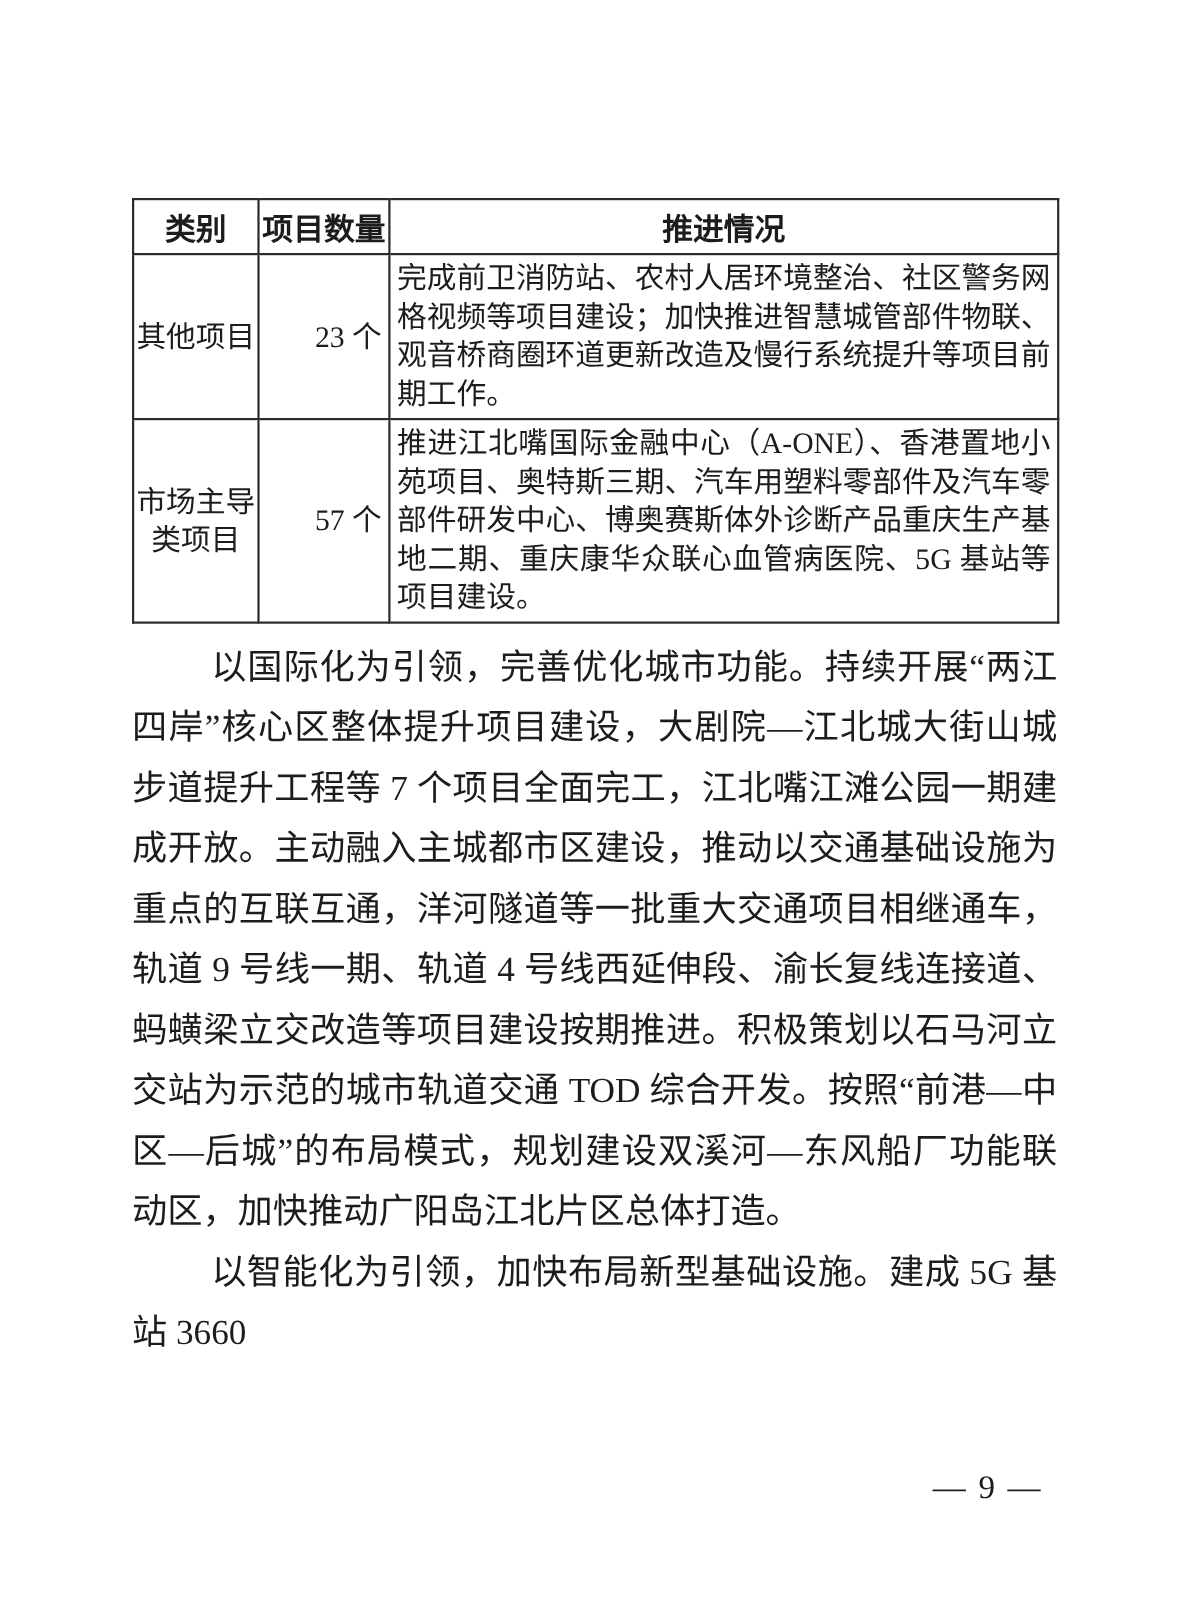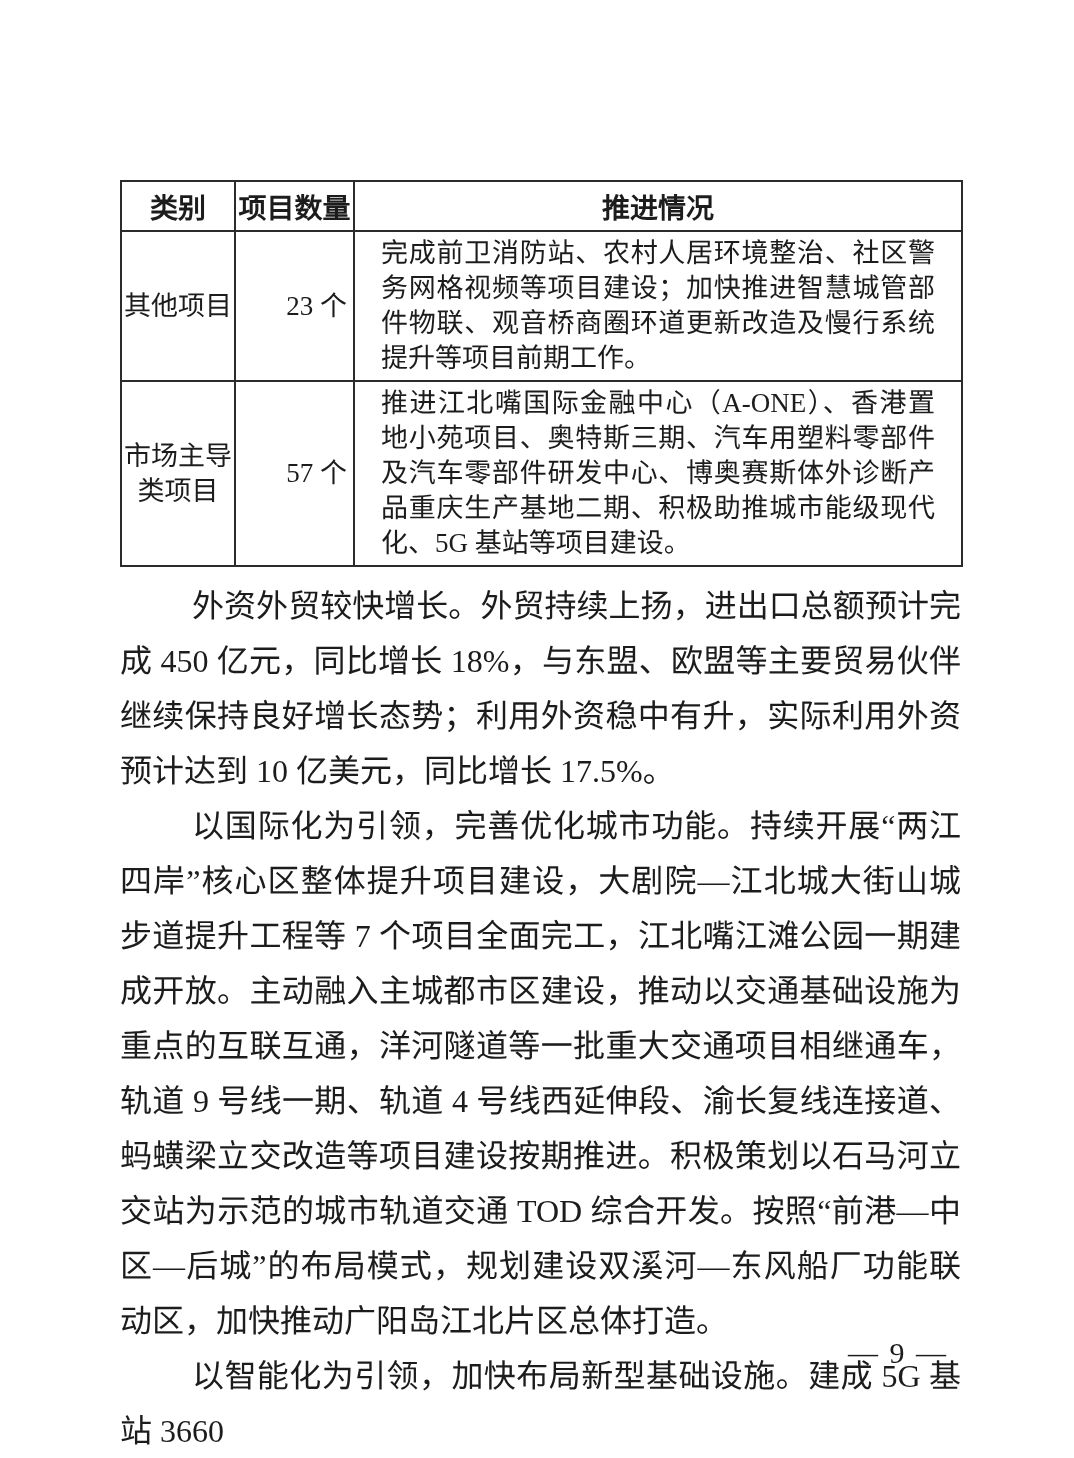--- a/index.html
+++ b/index.html
@@ -52,21 +52,21 @@
   td.cell-category {
     text-align: center;
     padding: 14px 2px;
   }
   td.cell-count {
     text-align: right;
   }
   td.cell-progress {
     text-align: justify;
     text-justify: inter-ideograph;
-    padding: 4px 26px;
+    padding: 4px 6px;
   }
   .body-text {
     margin-top: 12px;
     font-size: 32px;
     line-height: 55px;
     text-align: justify;
     text-justify: inter-ideograph;
   }
   .body-text p {
     margin: 0;
@@ -105,27 +105,26 @@
       </thead>
       <tbody>
         <tr>
           <td class="cell-category">其他项目</td>
           <td class="cell-count">23 个</td>
           <td class="cell-progress">完成前卫消防站、农村人居环境整治、社区警务网格视频等项目建设；加快推进智慧城管部件物联、观音桥商圈环道更新改造及慢行系统提升等项目前期工作。</td>
         </tr>
         <tr>
           <td class="cell-category">市场主导类项目</td>
           <td class="cell-count">57 个</td>
-          <td class="cell-progress">推进江北嘴国际金融中心（A-ONE）、香港置地小苑项目、奥特斯三期、汽车用塑料零部件及汽车零部件研发中心、博奥赛斯体外诊断产品重庆生产基地二期、积极助推城市能级现代化、5G 基站等项目建设。</td>
+          <td class="cell-progress">推进江北嘴国际金融中心（A-ONE）、香港置地小苑项目、奥特斯三期、汽车用塑料零部件及汽车零部件研发中心、博奥赛斯体外诊断产品重庆生产基地二期、重庆康华众联心血管病医院、5G 基站等项目建设。</td>
         </tr>
       </tbody>
     </table>
 
     <div class="body-text">
-      <p>外资外贸较快增长。外贸持续上扬，进出口总额预计完成 450 亿元，同比增长 18%，与东盟、欧盟等主要贸易伙伴继续保持良好增长态势；利用外资稳中有升，实际利用外资预计达到 10 亿美元，同比增长 17.5%。</p>
       <p>以国际化为引领，完善优化城市功能。持续开展“两江四岸”核心区整体提升项目建设，大剧院—江北城大街山城步道提升工程等 7 个项目全面完工，江北嘴江滩公园一期建成开放。主动融入主城都市区建设，推动以交通基础设施为重点的互联互通，洋河隧道等一批重大交通项目相继通车，轨道 9 号线一期、轨道 4 号线西延伸段、渝长复线连接道、蚂蟥梁立交改造等项目建设按期推进。积极策划以石马河立交站为示范的城市轨道交通 TOD 综合开发。按照“前港—中区—后城”的布局模式，规划建设双溪河—东风船厂功能联动区，加快推动广阳岛江北片区总体打造。</p>
       <p>以智能化为引领，加快布局新型基础设施。建成 5G 基站 3660</p>
     </div>
 
   </div>
 
   <div class="page-footer">— 9 —</div>
 </div>
 
 </body></html>

